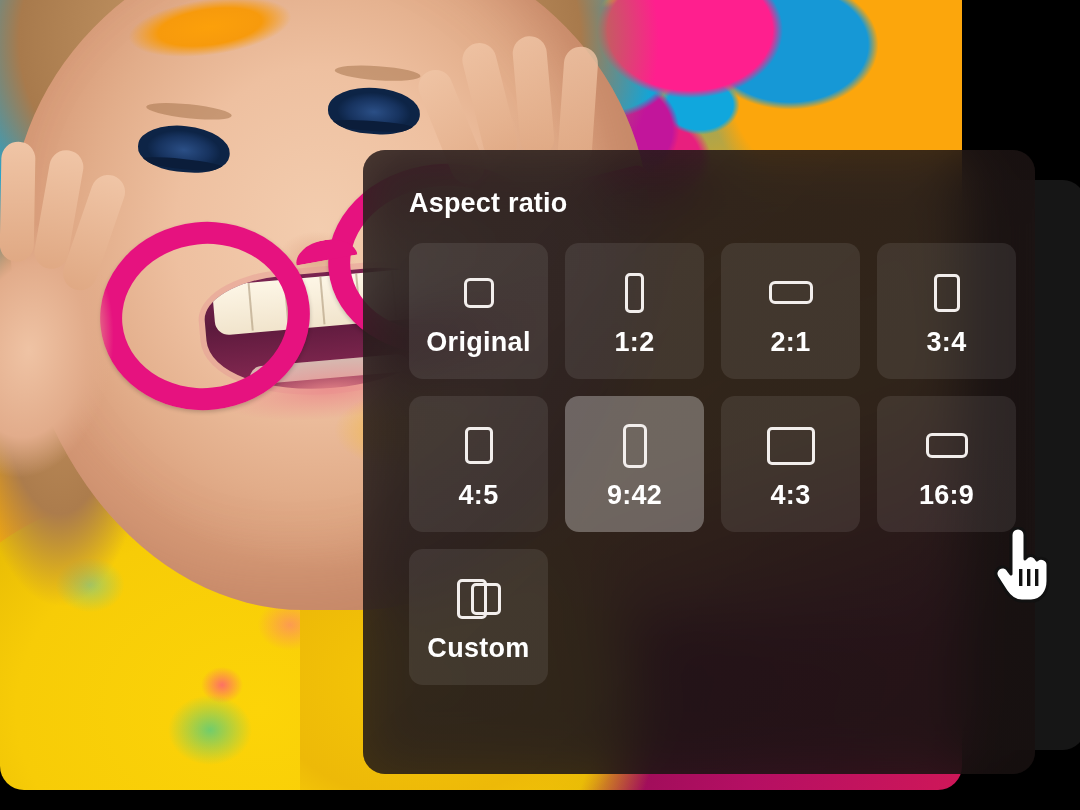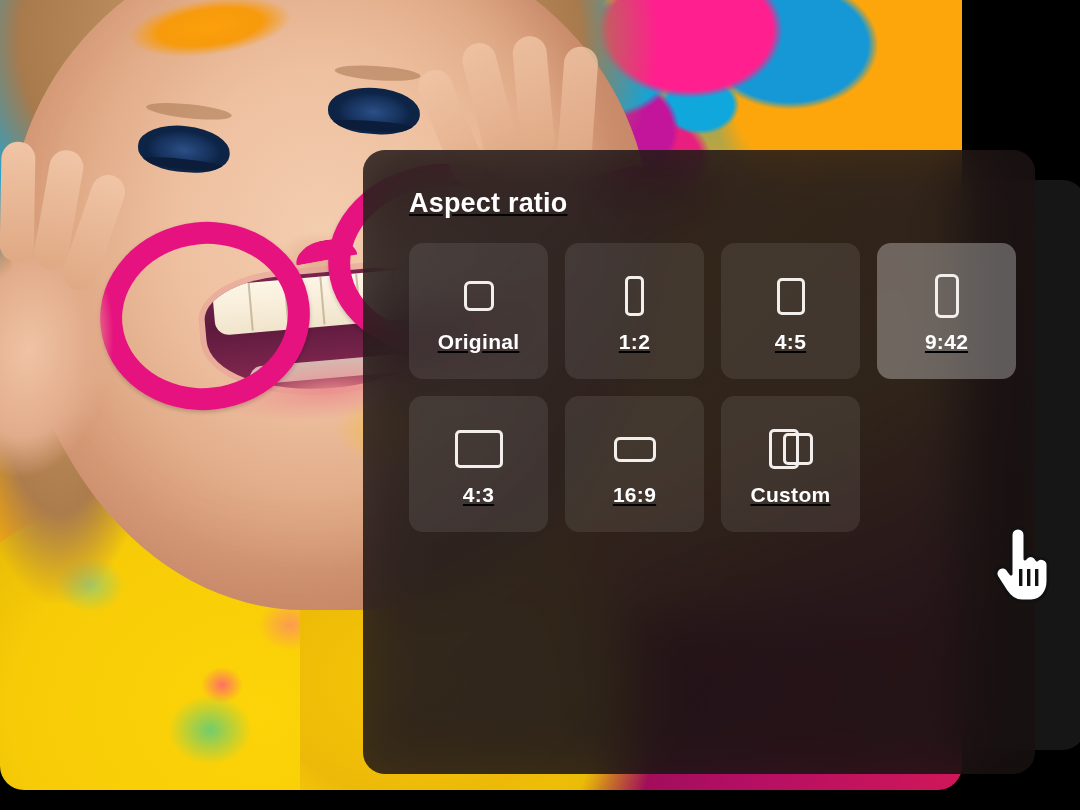--- a/index.html
+++ b/index.html
@@ -244,21 +244,20 @@
     left: 363px;
     top: 150px;
     width: 672px;
     height: 624px;
     border-radius: 22px;
     background: rgba(30,22,20,0.55);
     backdrop-filter: blur(26px) saturate(55%) brightness(.62);
     -webkit-backdrop-filter: blur(26px) saturate(55%) brightness(.62);
     padding: 38px 46px 40px 46px;
     overflow: hidden;
-    text-decoration: underline;
   }
   
   #ar-veil {
     position: absolute; inset: 0;
     background: linear-gradient(135deg, rgba(38,26,24,.55) 0%, rgba(30,20,20,.60) 50%, rgba(24,16,16,.62) 100%);
     pointer-events: none;
   }
   #ar-content { position: relative; z-index: 2; }
 
   #ar-title {
@@ -298,21 +297,21 @@
     justify-content: center;
   }
   .ar-shape {
     border: 3px solid #f2eeec;
     border-radius: 5px;
     box-sizing: border-box;
   }
   .ar-label {
     margin-top: 6px;
     color: #ffffff;
-    font-size: 21px;
+    font-size: 27px;
     font-weight: bold;
     letter-spacing: .3px;
   }
 
   
   .custom-icon { position: relative; width: 44px; height: 40px; }
   .custom-icon .c-back {
     position: absolute; left: 14px; top: 4px; width: 30px; height: 32px;
     border: 3px solid #f2eeec; border-radius: 5px; box-sizing: border-box;
   }
@@ -416,20 +415,32 @@
             <div class="ar-label">Original</div>
           </div>
           <div class="ar-tile">
             <div class="ar-icon">
               <div class="ar-shape" style="width: 19px; height: 40px; border-radius: 5px;"></div>
             </div>
             <div class="ar-label">1:2</div>
           </div>
           <div class="ar-tile">
             <div class="ar-icon">
+              <div class="ar-shape" style="width: 44px; height: 23px; border-radius: 6px;"></div>
+            </div>
+            <div class="ar-label">2:1</div>
+          </div>
+          <div class="ar-tile">
+            <div class="ar-icon">
+              <div class="ar-shape" style="width: 26px; height: 38px; border-radius: 5px;"></div>
+            </div>
+            <div class="ar-label">3:4</div>
+          </div>
+          <div class="ar-tile">
+            <div class="ar-icon">
               <div class="ar-shape" style="width: 28px; height: 37px; border-radius: 5px;"></div>
             </div>
             <div class="ar-label">4:5</div>
           </div>
           <div class="ar-tile selected">
             <div class="ar-icon">
               <div class="ar-shape" style="width: 24px; height: 44px; border-radius: 6px;"></div>
             </div>
             <div class="ar-label">9:42</div>
           </div>

